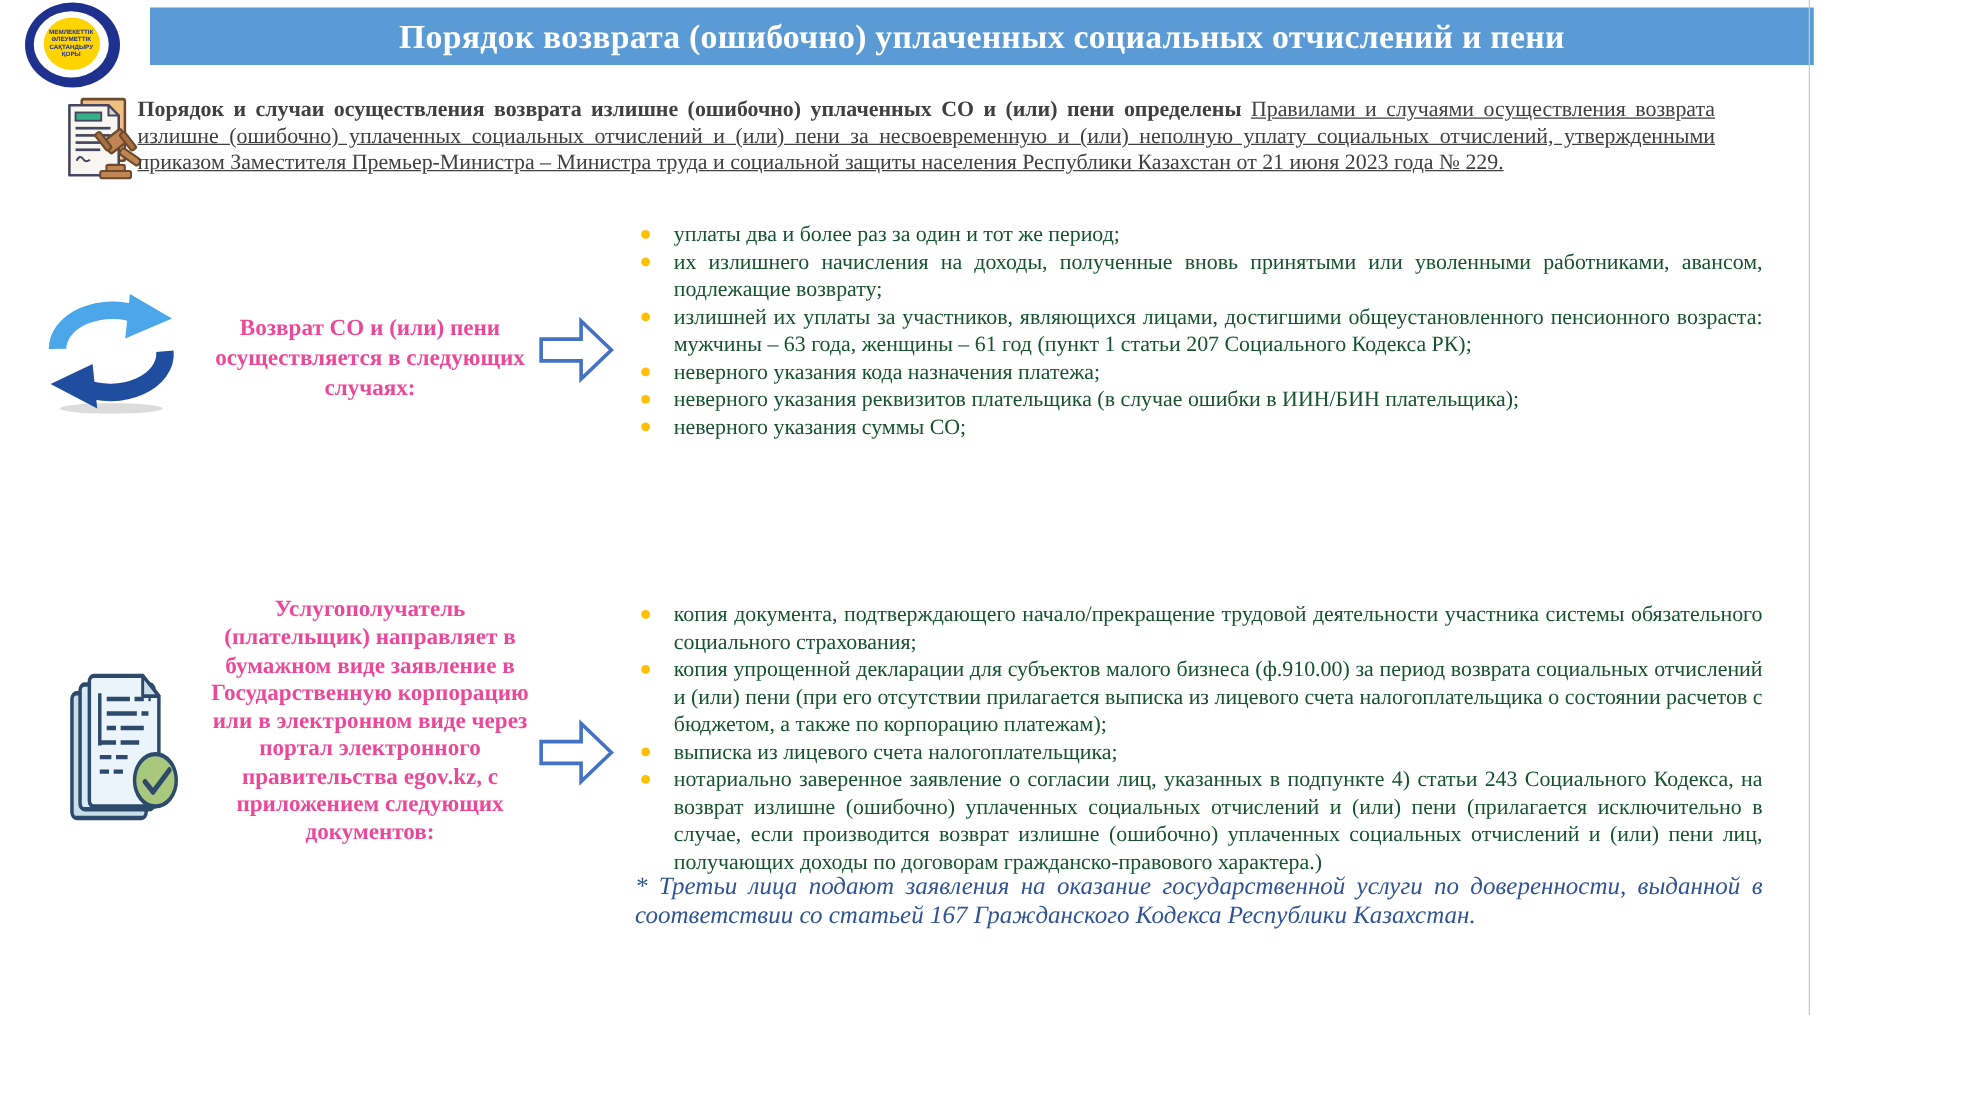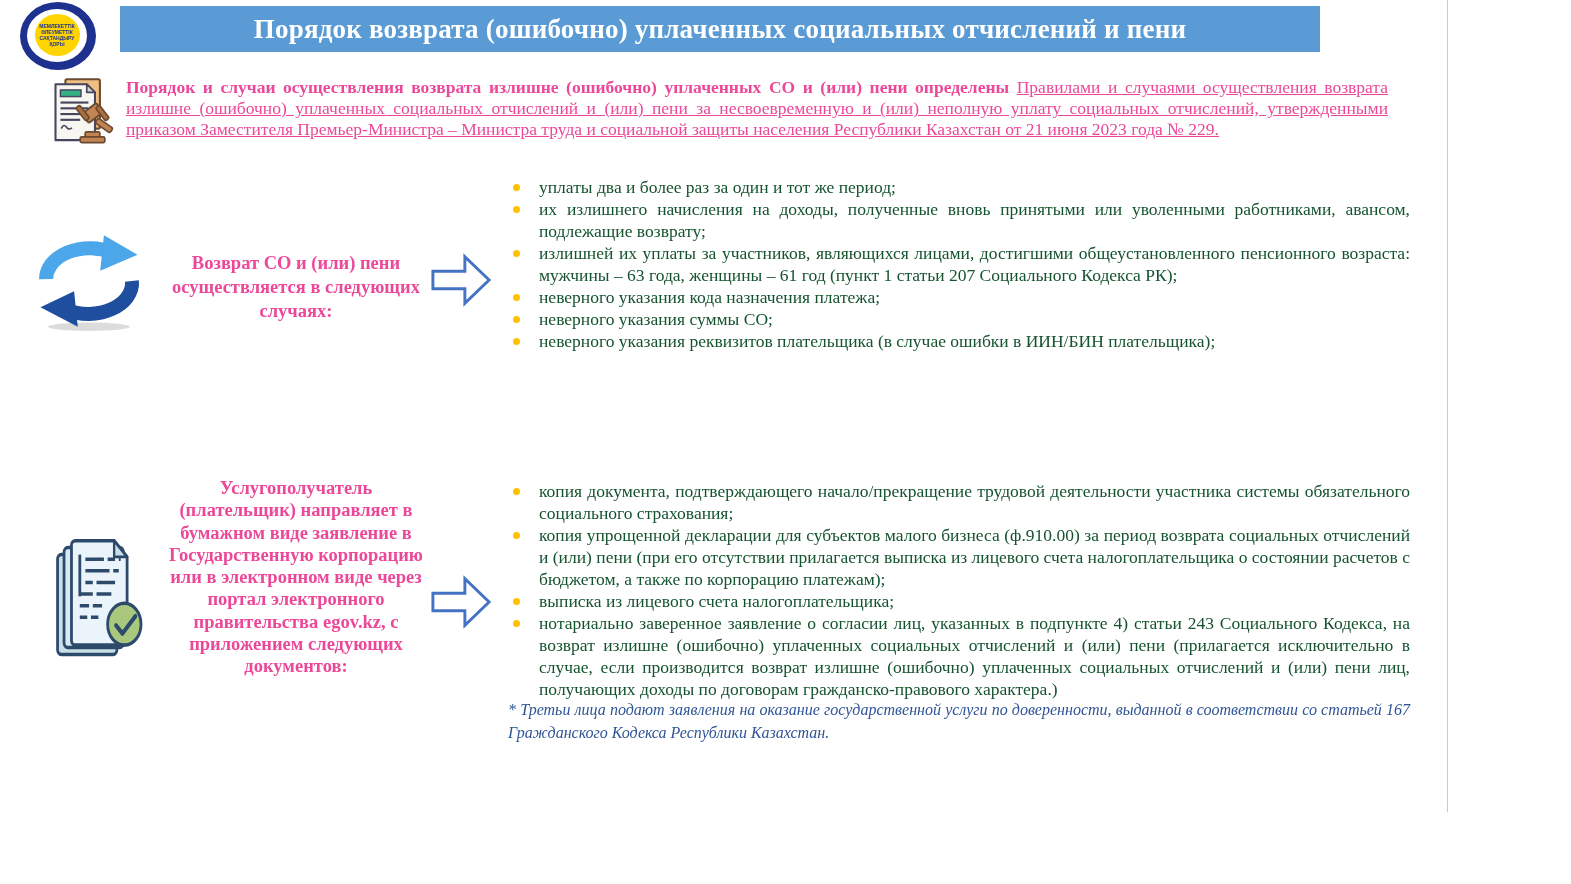--- a/index.html
+++ b/index.html
@@ -11,27 +11,27 @@
 
   
   .logo{left:20px;top:2px;width:76px;height:68px;}
   .logo-outer{width:100%;height:100%;border-radius:50%;background:#1e318f;display:flex;align-items:center;justify-content:center;}
   .logo-white{width:60px;height:53px;border-radius:50%;background:#ffffff;display:flex;align-items:center;justify-content:center;transform:translate(-1px,-1px);}
   .logo-yellow{width:45px;height:42px;border-radius:50%;background:#ffd400;color:#1e318f;
     font-family:"Liberation Sans","DejaVu Sans",sans-serif;font-weight:bold;font-size:5px;line-height:6px;
     display:flex;flex-direction:column;align-items:center;justify-content:center;text-align:center;}
 
   
-  .title-bar{left:120px;top:6px;width:1200px;height:46px;background:#5b9bd5;
+  .title-bar{left:120px;top:6px;width:1331px;height:46px;background:#5b9bd5;
     display:flex;align-items:center;justify-content:center;}
   .title-bar span{color:#ffffff;font-weight:bold;font-size:27px;letter-spacing:.2px;white-space:nowrap;}
 
   
   .intro-icon{left:44px;top:76px;width:74px;height:74px;}
-  .intro-text{left:126px;top:77px;width:1262px;font-size:17.5px;line-height:21px;color:#ec4899;text-align:justify;}
+  .intro-text{left:110px;top:77px;width:1262px;font-size:17.5px;line-height:21px;color:#404040;text-align:justify;}
   .intro-text .lead{font-weight:bold;}
   .intro-text .ref{text-decoration:underline;}
 
   
   .sec-label{color:#ec4899;font-weight:bold;text-align:center;}
   .blist{margin:0;padding:0;list-style:none;font-size:17.5px;line-height:22px;color:#14532d;text-align:justify;}
   .blist li{position:relative;padding-left:31px;margin:0;}
   .blist li::before{content:"";position:absolute;left:5px;top:8px;width:7px;height:7px;border-radius:50%;background:#ffc000;}
   .it{}
 
@@ -40,21 +40,21 @@
   .sec1-label{left:168px;top:251px;width:256px;font-size:18.5px;line-height:24px;}
   .arrow1{left:430px;top:252px;width:62px;height:56px;}
   .list1{left:508px;top:176px;width:902px;}
 
   
   .sec2-icon{left:52px;top:536px;width:102px;height:130px;}
   .sec2-label{left:166px;top:477px;width:260px;font-size:18.5px;line-height:22.3px;}
   .arrow2{left:430px;top:574px;width:62px;height:56px;}
   .list2{left:508px;top:480px;width:902px;}
 
-  .footnote{left:508px;top:698px;width:902px;font-size:16px;line-height:23px;color:#2f5496;font-style:italic;text-align:justify;}
+  .footnote{left:508px;top:698px;width:902px;font-size:20px;line-height:23px;color:#2f5496;font-style:italic;text-align:justify;}
 
   .vline{left:1447px;top:0;width:1px;height:812px;background:#c9c9c9;}
 </style>
 </head>
 <body>
 
 <div class="abs logo">
   <div class="logo-outer">
     <div class="logo-white">
       <div class="logo-yellow">
@@ -113,22 +113,22 @@
   <svg viewBox="0 0 64 56" width="62" height="56" aria-hidden="true">
     <polygon points="3,19 36,19 36,4 61,28 36,52 36,37 3,37" fill="#ffffff" stroke="#4472c4" stroke-width="3"></polygon>
   </svg>
 </div>
 
 <ul class="abs blist list1">
     <li><span>уплаты два и более раз за один и тот же период;</span></li>
     <li><span>их излишнего начисления на доходы, полученные вновь принятыми или уволенными работниками, авансом, подлежащие возврату;</span></li>
     <li><span>излишней их уплаты за участников, являющихся лицами, достигшими общеустановленного пенсионного возраста: мужчины – 63 года, женщины – 61 год </span><span class="it">(пункт 1 статьи 207 Социального Кодекса РК)</span><span>;</span></li>
     <li><span>неверного указания кода назначения платежа;</span></li>
+    <li><span>неверного указания реквизитов плательщика </span><span class="it">(в случае ошибки в ИИН/БИН плательщика)</span><span>;</span></li>
     <li><span>неверного указания суммы СО;</span></li>
-    <li><span>неверного указания реквизитов плательщика </span><span class="it">(в случае ошибки в ИИН/БИН плательщика)</span><span>;</span></li>
   </ul>
 
 <div class="abs sec2-icon">
   <svg viewBox="0 0 110 112" width="102" height="130" preserveAspectRatio="none" aria-hidden="true">
     <rect x="6" y="16" width="64" height="86" rx="4" fill="#c9dee9" stroke="#2e4a6b" stroke-width="3"></rect>
     <rect x="13" y="10" width="64" height="86" rx="4" fill="#d8eaf4" stroke="#2e4a6b" stroke-width="3"></rect>
     <path d="M25 4 h42 l14 14 v72 a4 4 0 0 1 -4 4 h-52 a4 4 0 0 1 -4 -4 v-82 a4 4 0 0 1 4 -4 z" fill="#eaf4fa" stroke="#2e4a6b" stroke-width="3"></path>
     <path d="M67 4 v14 h14 z" fill="#c9dee9" stroke="#2e4a6b" stroke-width="2.5" stroke-linejoin="round"></path>
     <line x1="30" y1="16" x2="30" y2="52" stroke="#2e4a6b" stroke-width="3"></line>
     <line x1="36" y1="20" x2="74" y2="20" stroke="#2e4a6b" stroke-width="3" stroke-dasharray="20 4 8 4"></line>

